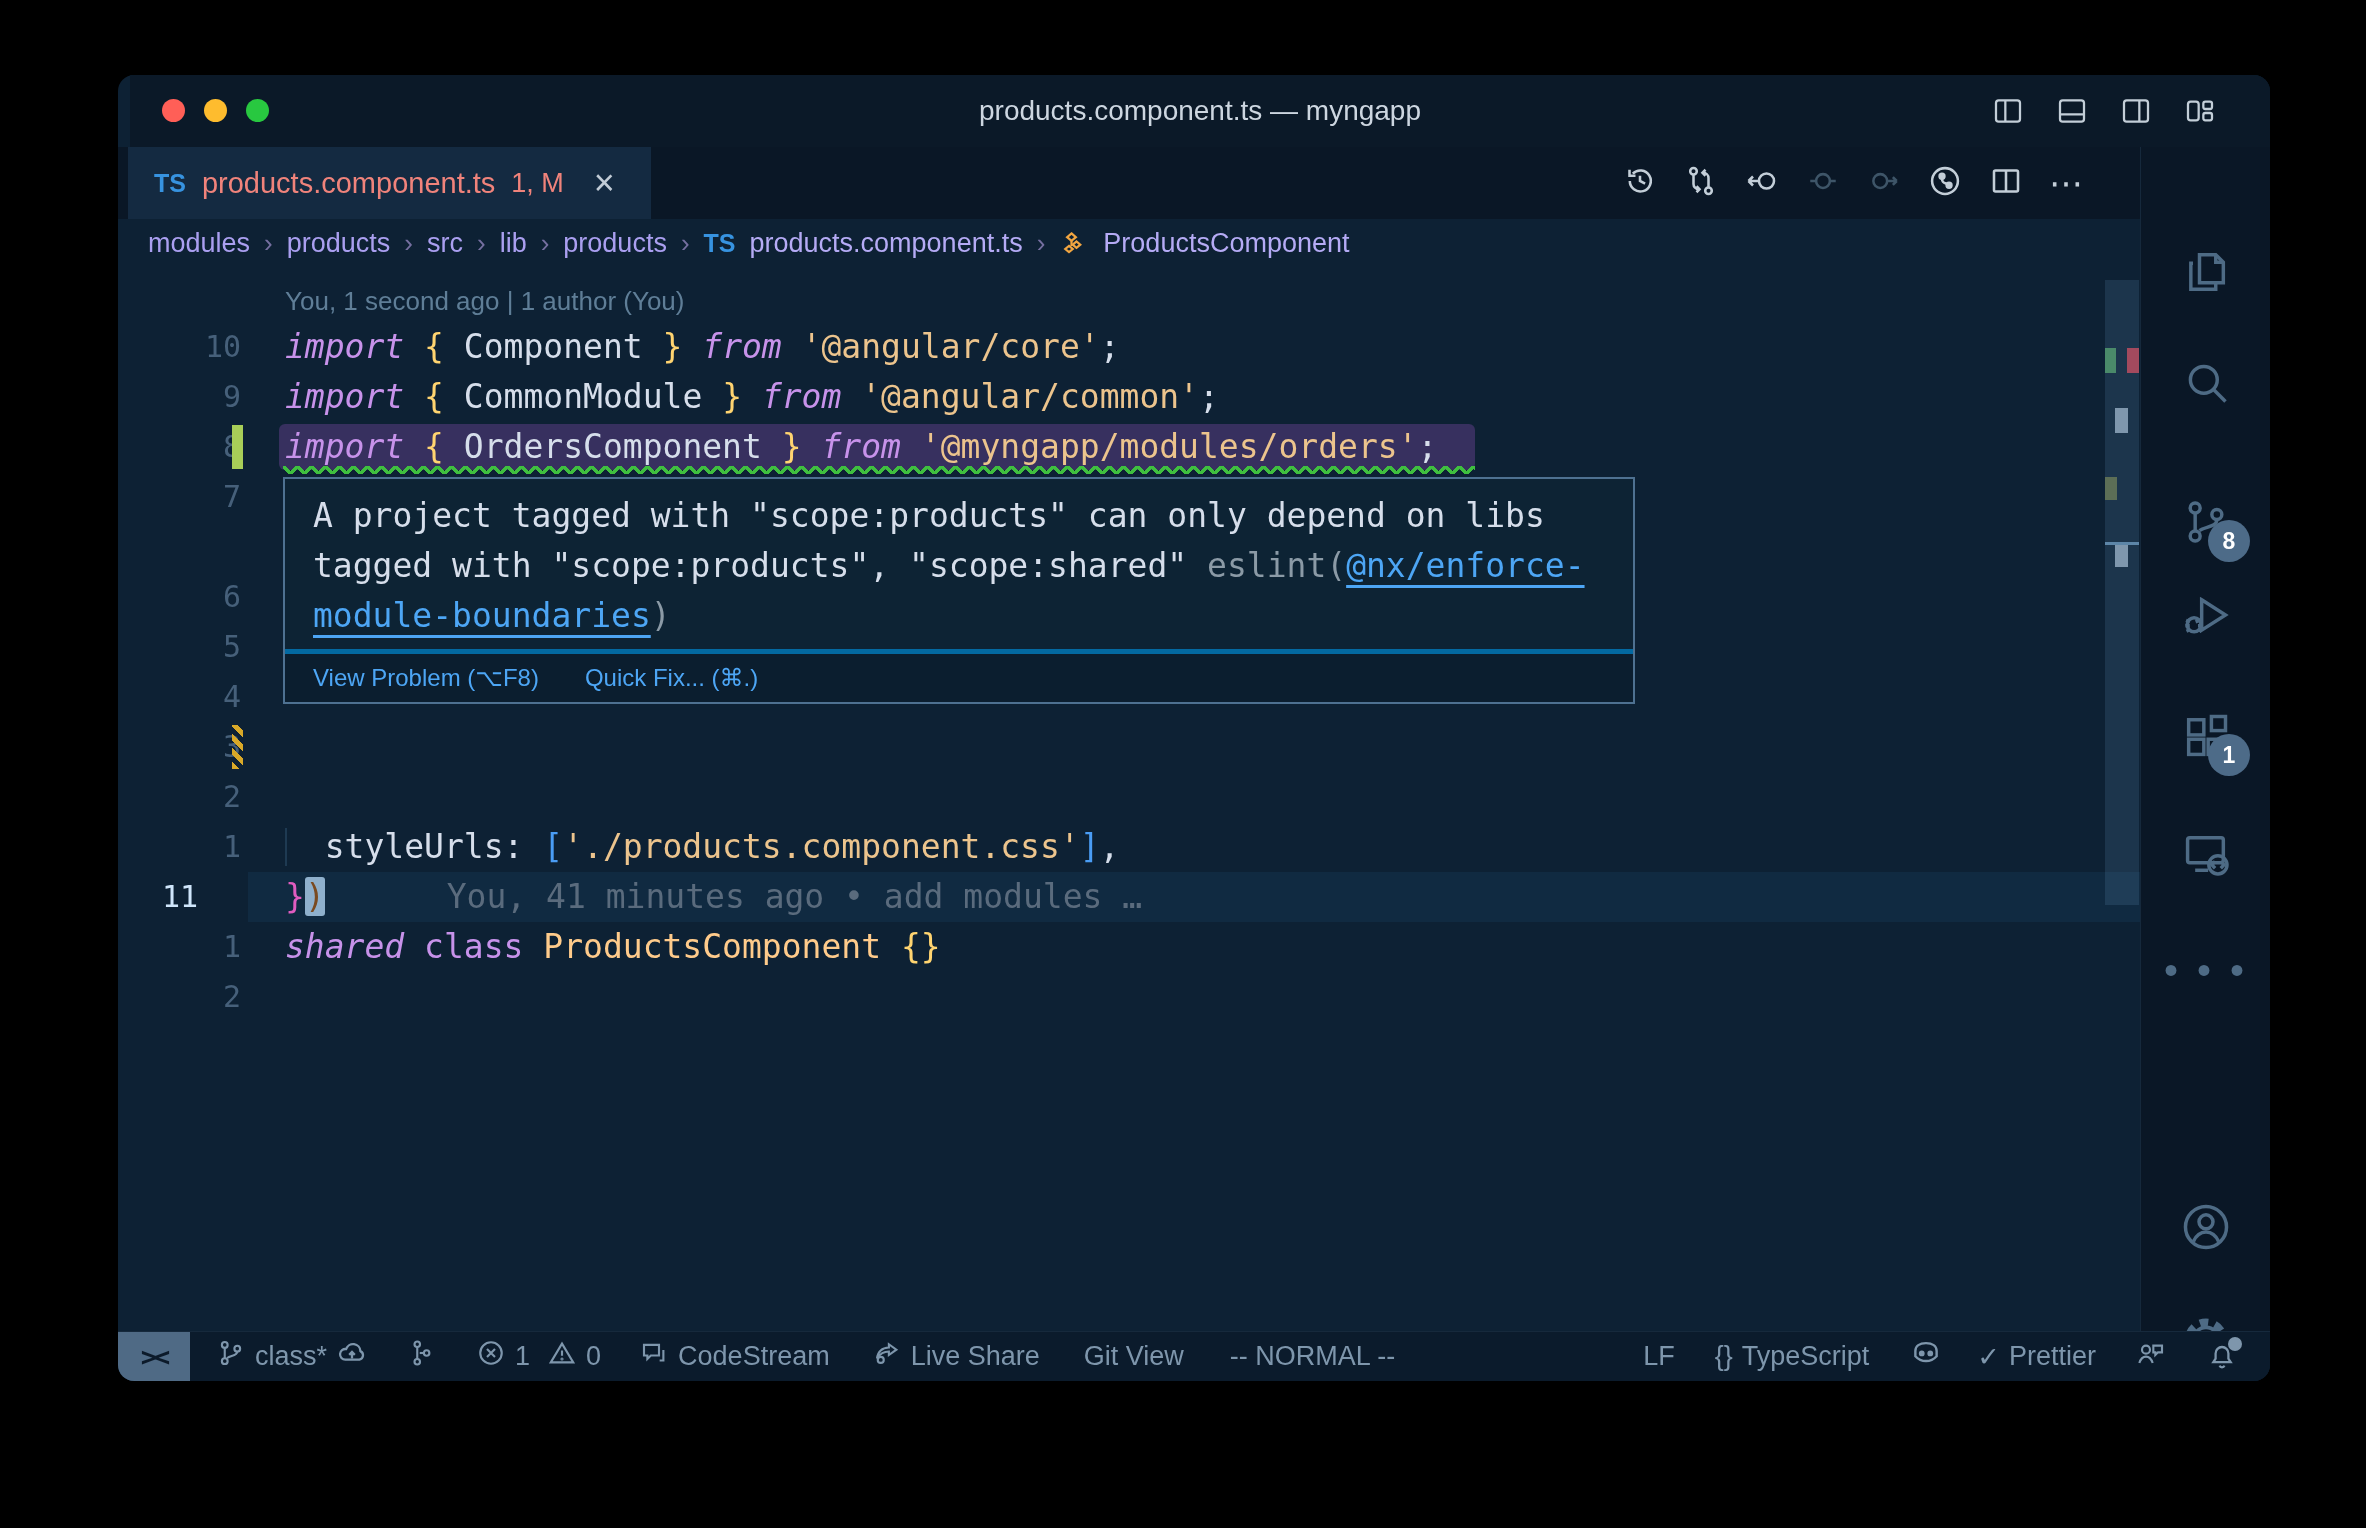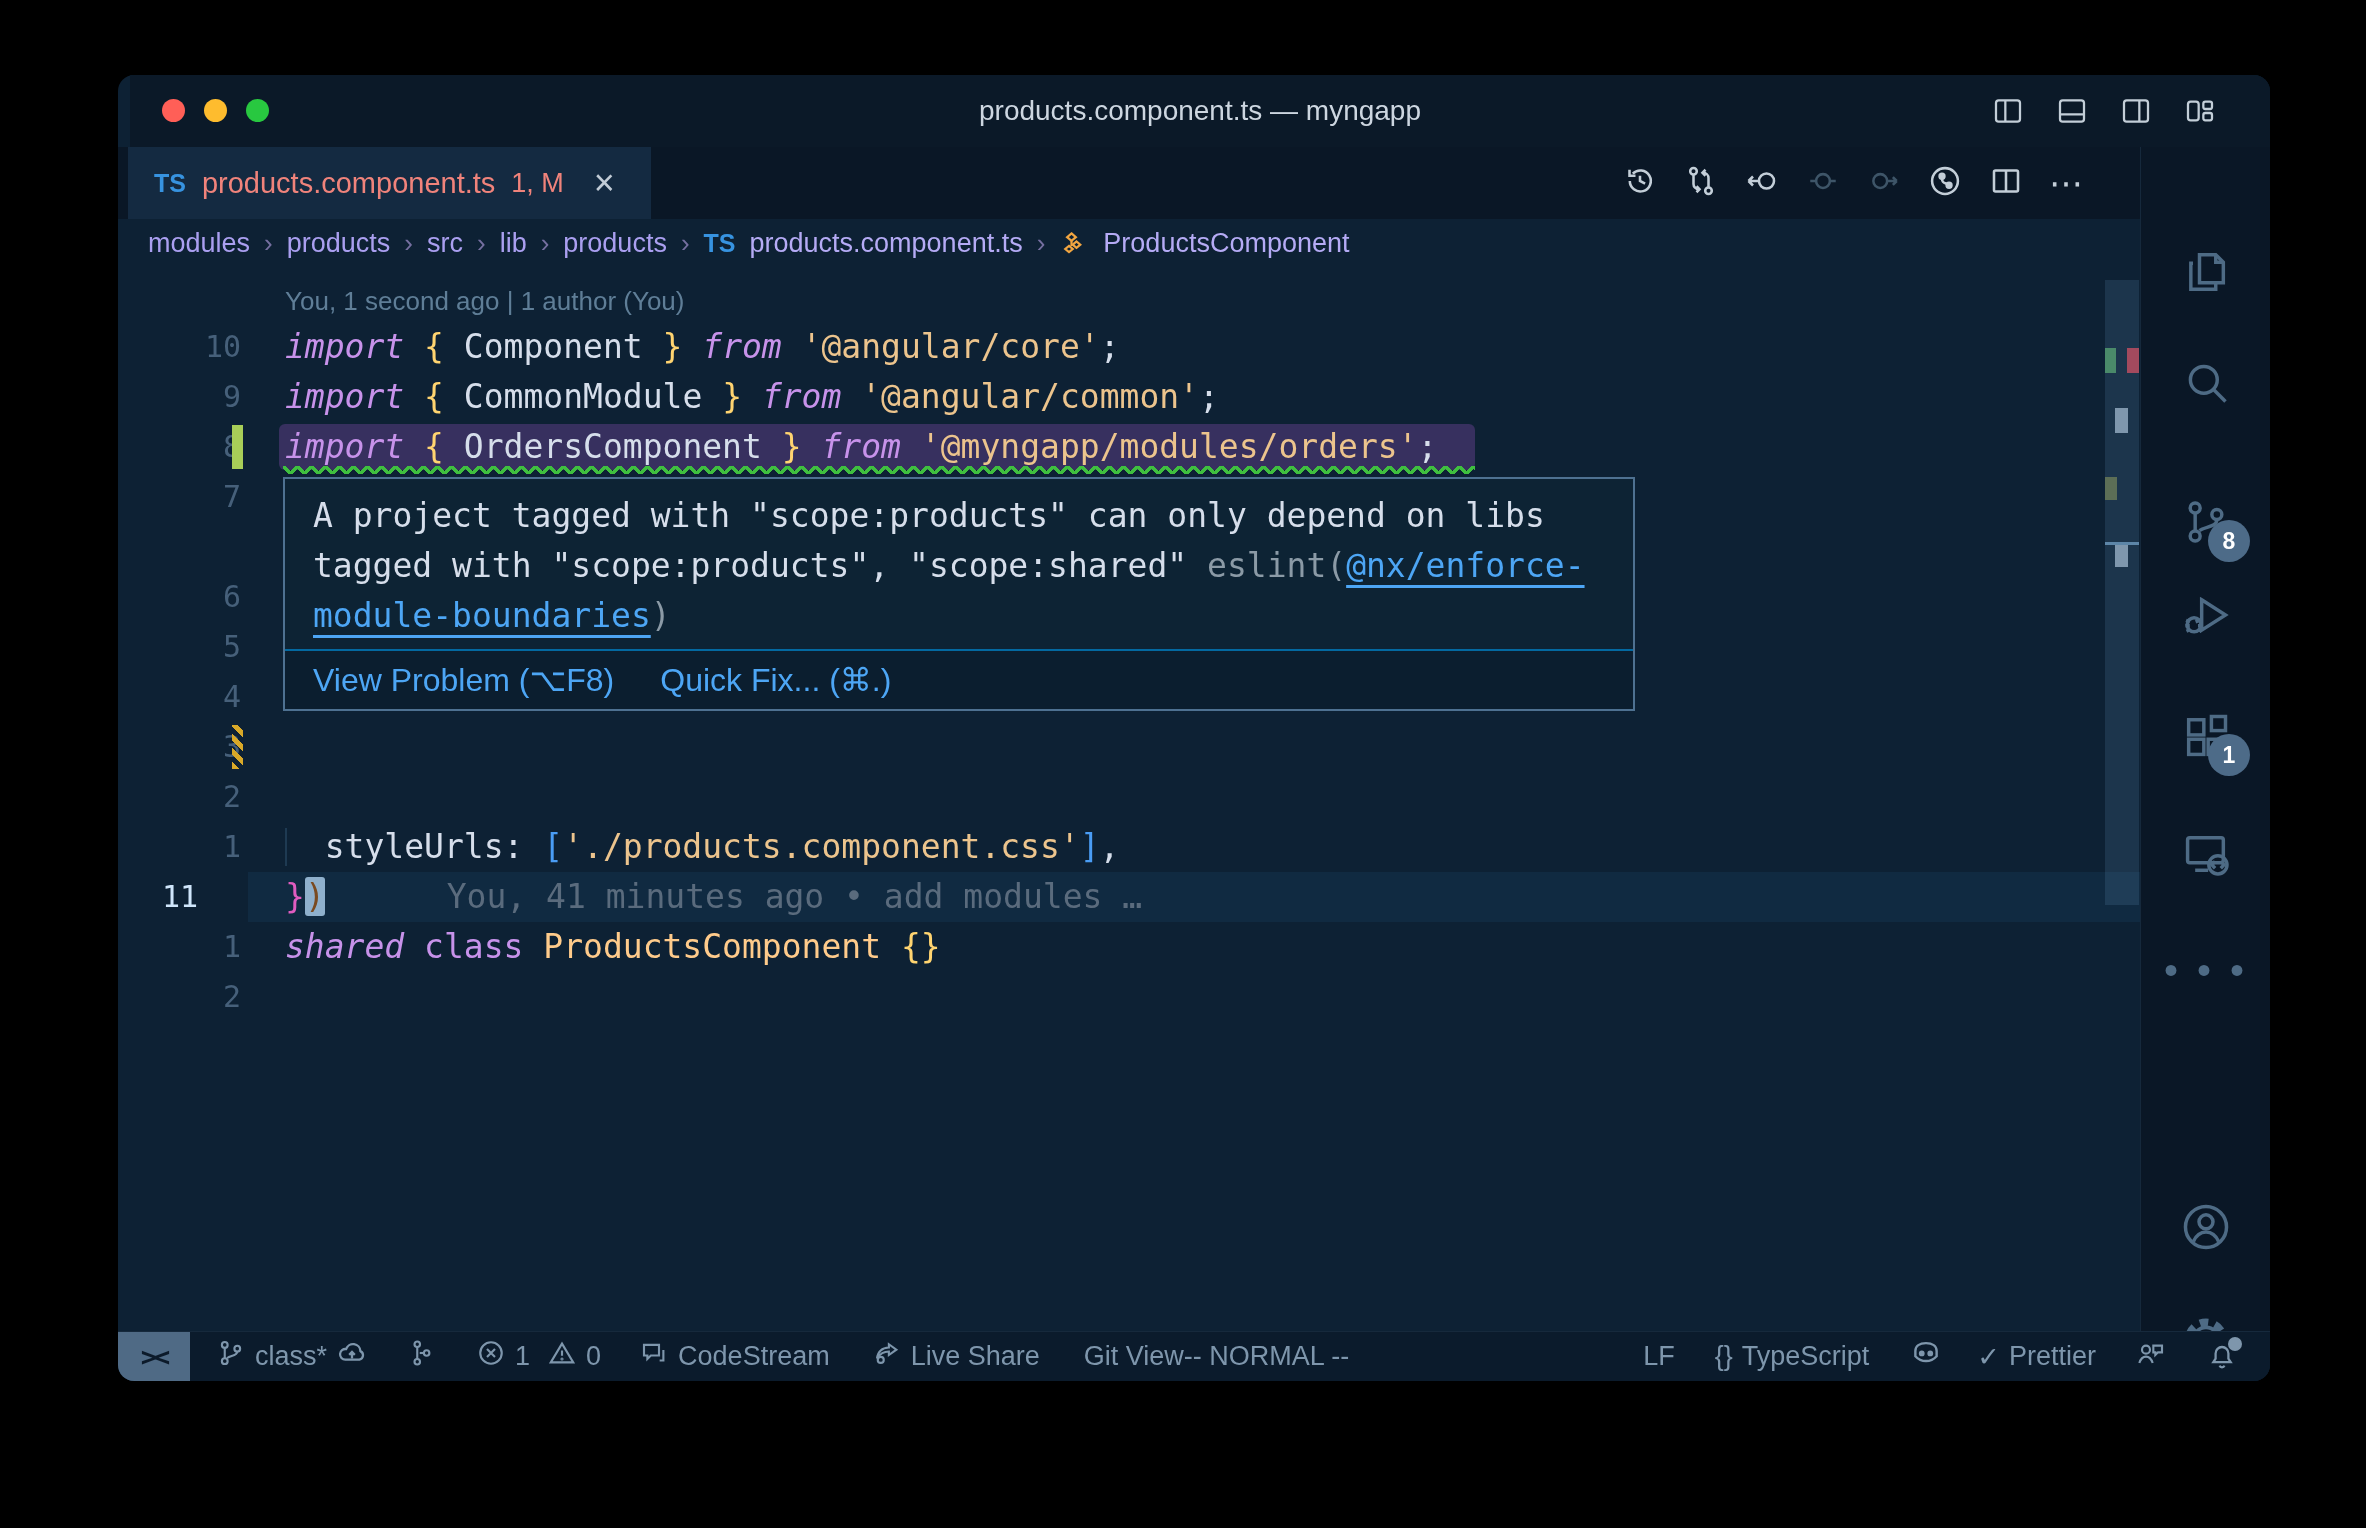--- a/index.html
+++ b/index.html
@@ -67,22 +67,22 @@
   .ghost{color:var(--ghost);margin-left:122px}
   
   .tooltip{position:absolute;left:165px;top:209px;width:1352px;background:#0d2334;
     border:2px solid #4e7191;z-index:10}
   .tt-msg{padding:12px 28px 8px;font-family:var(--mono);font-size:33px;line-height:50px;color:var(--fg)}
   .tt-dim{color:#8b9aa6}
   .tt-link{color:var(--link);text-decoration:underline;text-underline-offset:8px}
   .tt-module{border-top:1px solid #2e4f6b;padding:12px 28px 14px;font-family:var(--mono);
     font-size:33px;line-height:50px}
   .tt-mkw{color:var(--kw)} .tt-mpath{color:var(--str)}
-  .tt-actions{border-top:2px solid #0369a1;background:#0b1e2f;padding:10px 28px;display:flex;gap:46px;
-    font-size:32px;color:var(--link)}
+  .tt-actions{border-top:5px solid #0369a1;background:#0b1e2f;padding:10px 28px;display:flex;gap:46px;
+    font-size:24px;color:var(--link)}
   
   .sb-slider{position:absolute;left:1987px;top:12px;width:34px;height:625px;background:rgba(110,160,205,.16)}
   .sb-mark{position:absolute}
   
   .activitybar{position:absolute;top:72px;right:0;width:130px;bottom:50px;background:var(--bg-activity);
     border-left:1px solid var(--line);color:#4e6b85}
   .abar-item{position:absolute;left:0;width:130px;display:flex;justify-content:center}
   .iconwrap{position:relative;width:56px;height:56px;display:flex;align-items:center;justify-content:center}
   .badge{position:absolute;right:-16px;bottom:-12px;min-width:42px;height:42px;border-radius:50%;
     background:var(--badge);color:#fff;font-weight:bold;font-size:23px;display:flex;align-items:center;
@@ -382,21 +382,21 @@
     <div class="sb-group" style="margin-left:42px">
       <span><svg width="30" height="30" viewBox="0 0 24 24" fill="none" stroke="currentColor" stroke-width="1.7">
             <path d="M13.5 5l6 4.3-6 4.3v-2.8c-4.3 0-7 1.7-9.5 5.5.8-5.8 4-8.5 9.5-8.7z"></path>
             <circle cx="7" cy="17.5" r="2.4"></circle>
           </svg></span>
       <span>Live Share</span>
     </div>
     <div class="sb-group" style="margin-left:44px">
       <span>Git View</span>
     </div>
-    <div class="sb-group" style="">
+    <div class="sb-group" style="margin-left:46px">
       <span>-- NORMAL --</span>
     </div>
     <div class="spacer"></div>
     <div class="sb-group">
       <span>LF</span>
     </div>
     <div class="sb-group" style="margin-left:40px">
       <span>{}</span>
       <span>TypeScript</span>
     </div>

